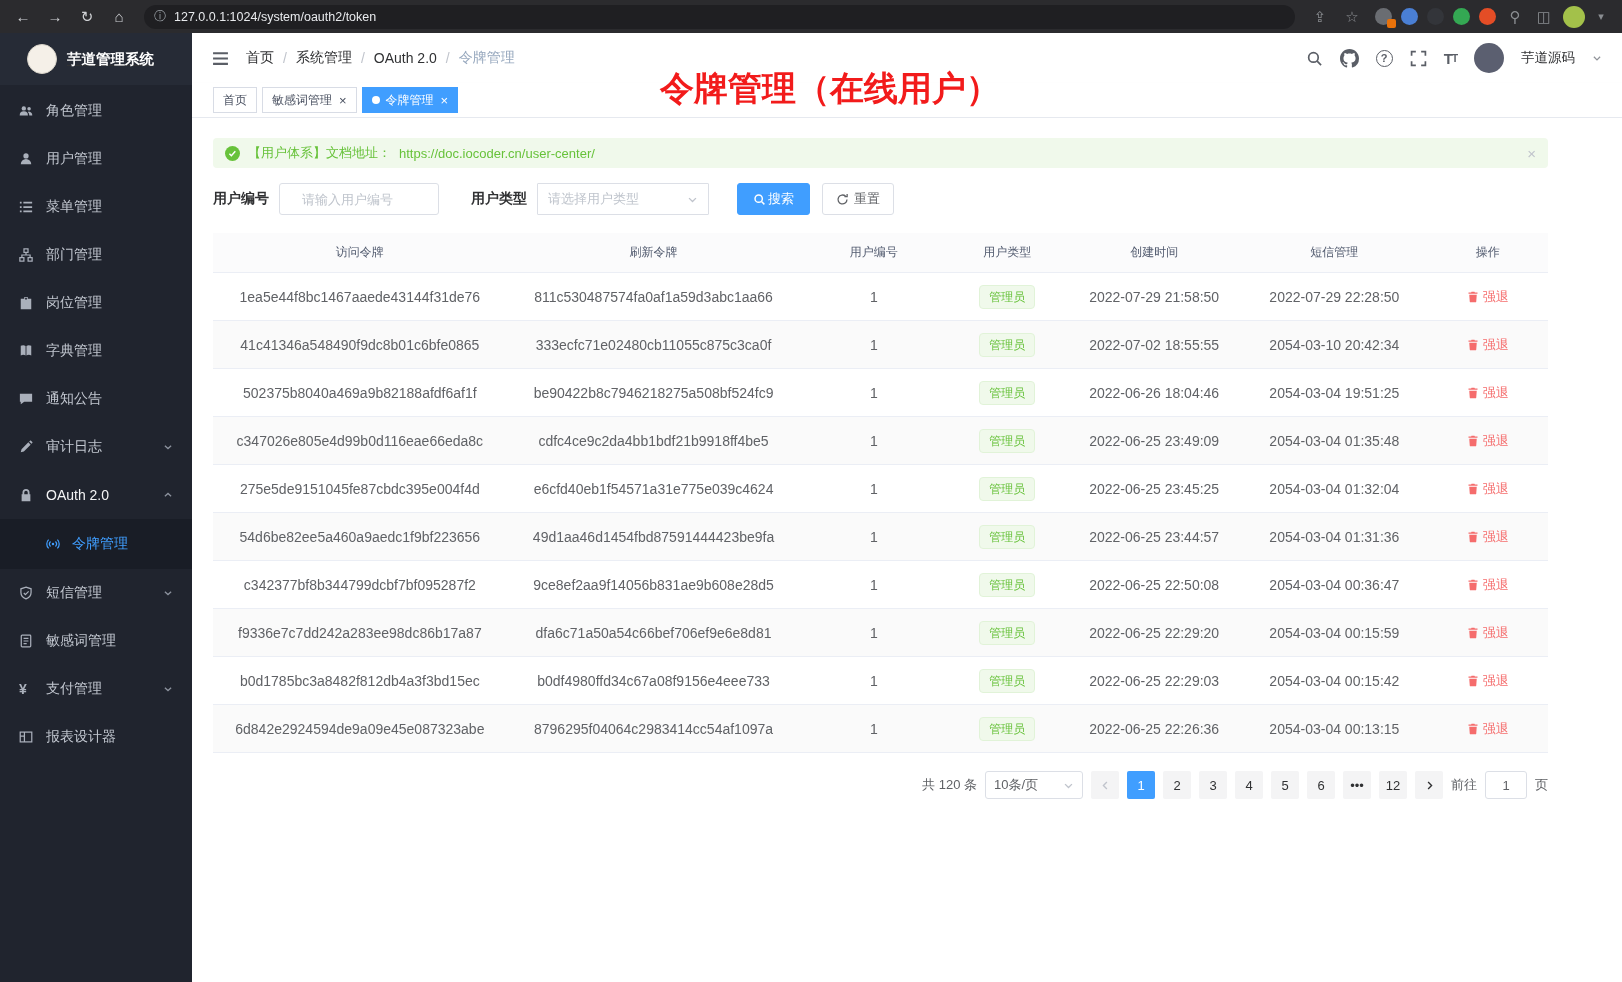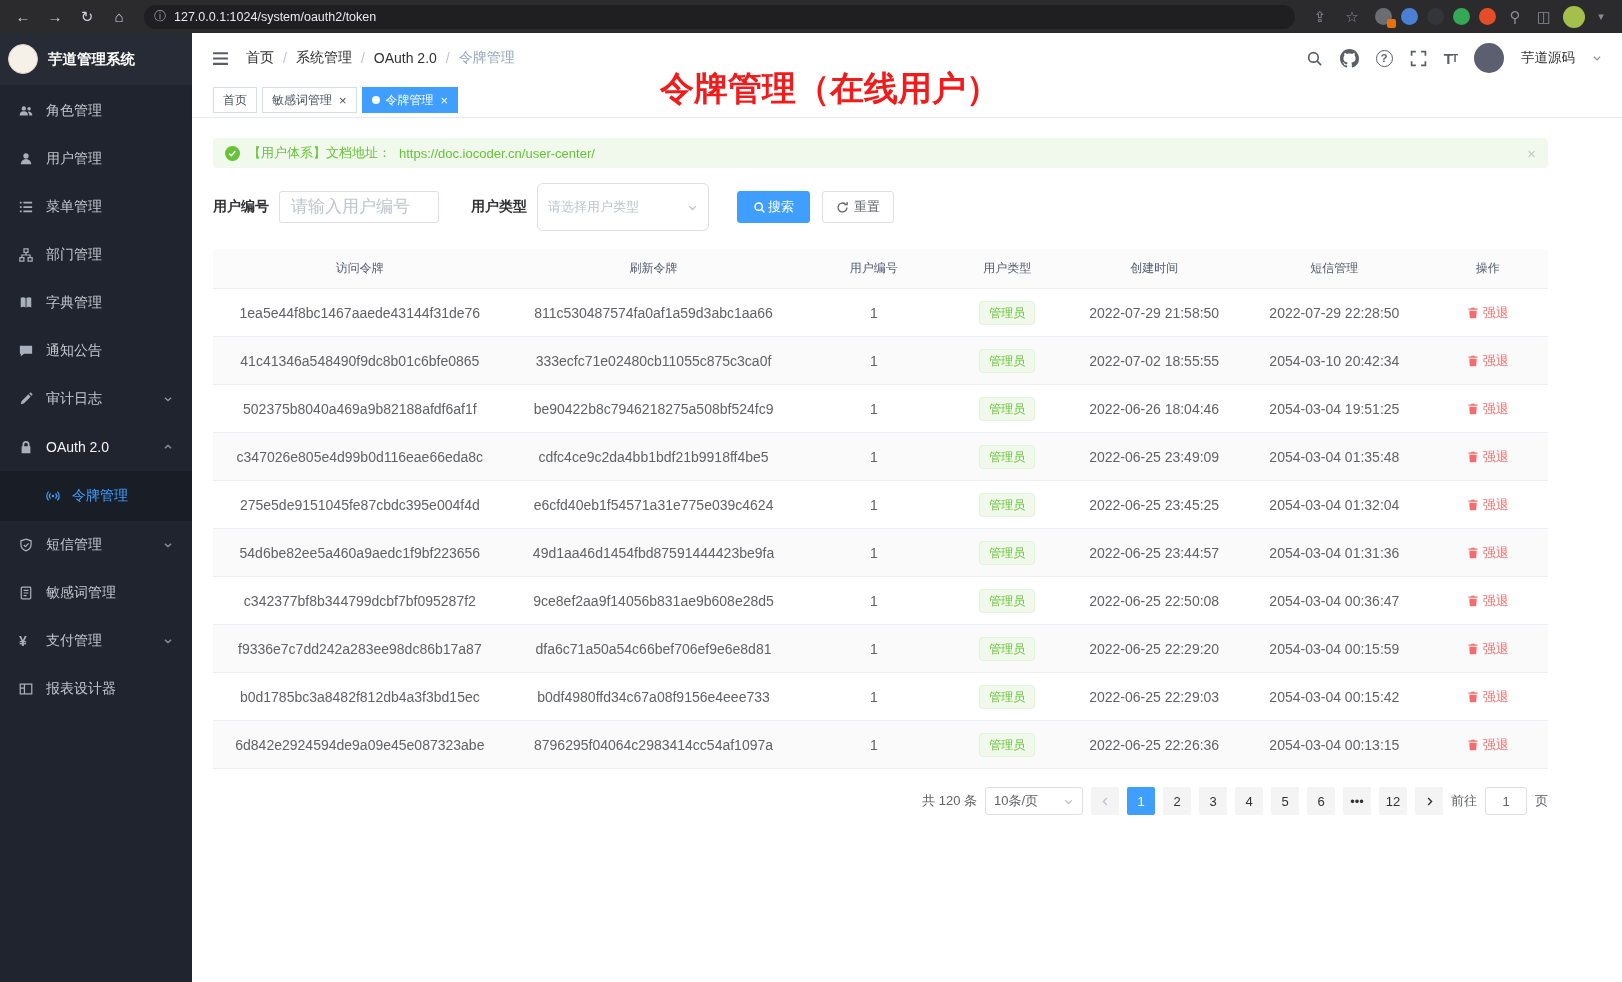--- a/index.html
+++ b/index.html
@@ -16,21 +16,21 @@
   .url-text { color:#e8eaed; font-size:12.5px; white-space:nowrap; overflow:hidden; }
   .info-glyph { color:#9aa0a6; font-size:12px; }
   .ext-cluster { display:flex; align-items:center; gap:9px; margin:0 4px; }
   .ext-dot { width:17px; height:17px; border-radius:50%; flex:none; cursor:pointer; position:relative; }
   .ext-badge { position:absolute; right:-4px; bottom:-3px; width:9px; height:9px; background:#e8710a; border-radius:2px; }
   .profile-dot { width:22px; height:22px; border-radius:50%; background:#a3c14a; flex:none; cursor:pointer; }
 
   
   .app { display:flex; height:949px; }
   .sidebar { width:192px; background:#20242e; display:flex; flex-direction:column; flex:none; }
-  .logo { height:52px; background:#262b36; display:flex; align-items:center; gap:10px; padding:0 8px; flex:none;text-decoration:underline; }
+  .logo { height:52px; background:#262b36; display:flex; align-items:center; gap:10px; padding:0 27px; flex:none;text-decoration:underline; }
   .logo-avatar { width:30px; height:30px; border-radius:50%; background:#f5f0e8; border:1px solid #d8d3c8; flex:none; }
   .logo-title { color:#fff; font-size:14.5px; font-weight:bold; white-space:nowrap; }
   .menu { flex:1; overflow:hidden; padding-top:2px; }
   .menu-item { height:48px; display:flex; align-items:center; padding:0 19px; color:#c2c7d0; cursor:pointer; }
   .menu-item .mi-icon { width:16px; margin-right:11px; display:inline-flex; color:#aab0bb; }
   .menu-item.parent-active { color:#f4f4f5; }
   .mi-label { font-size:14px; white-space:nowrap; }
   .mi-arrow { margin-left:auto; display:inline-flex; color:#8d939e; }
   .submenu { background:#191d26; }
   .submenu-item { height:50px; display:flex; align-items:center; padding:0 19px 0 46px; color:#c2c7d0; cursor:pointer; }
@@ -76,25 +76,25 @@
 
   .banner { height:30px; margin-top:20px; background:#f0f9eb; border-radius:4px; display:flex; align-items:center;
     padding:0 12px; gap:8px; font-size:13px; color:#67c23a; position:relative; }
   .check-circle { width:15px; height:15px; border-radius:50%; background:#67c23a; color:#fff; display:flex;
     align-items:center; justify-content:center; flex:none; }
   .banner-link { color:#67c23a; text-decoration:none; cursor:pointer; }
   .banner-close { position:absolute; right:12px; color:#c0c4cc; font-size:15px; cursor:pointer; }
 
   .filters { display:flex; align-items:center; margin-top:15px; }
   .filter-label { font-weight:bold; font-size:14px; color:#303133; margin-right:10px; }
-  .text-input { width:160px; height:32px; border:1px solid #dcdfe6; border-radius:3px; padding:0 11px;
-    font-size:17px; color:#606266; outline:none; }
+  .text-input { width:160px; height:32px; border:1px solid #dcdfe6; border-radius:3px; padding:0 22px;
+    font-size:13px; color:#606266; outline:none; }
   .text-input::placeholder { color:#bfc4cc; }
   .group-gap { margin-left:32px; }
-  .select-box { width:172px; height:48px; border:1px solid #dcdfe6; border-radius:6px; background:#fff;
+  .select-box { width:172px; height:32px; border:1px solid #dcdfe6; border-radius:1px; background:#fff;
     display:flex; align-items:center; justify-content:space-between; padding:0 10px; cursor:pointer; }
   .select-placeholder { color:#bfc4cc; font-size:13px; }
   .btn-primary { height:32px; padding:0 15px; margin-left:28px; background:#409eff; border:1px solid #409eff;
     border-radius:3px; color:#fff; font-size:13px; display:inline-flex; align-items:center; gap:2px; cursor:pointer; }
   .btn-default { height:32px; padding:0 13px; margin-left:12px; background:#fff; border:1px solid #dcdfe6;
     border-radius:3px; color:#606266; font-size:13px; display:inline-flex; align-items:center; gap:5px; cursor:pointer; }
 
   
   .table { margin-top:18px; width:100%; }
   .thead, .tr { display:grid; grid-template-columns:22% 22% 11% 9% 13% 14% 9%; align-items:center; }
@@ -191,20 +191,28 @@
               <rect x="1" y="11" width="4.6" height="4"></rect>
               <rect x="10.4" y="11" width="4.6" height="4"></rect>
               <path d="M8 5v3M3.3 11V8h9.4v3"></path>
             </svg>
           </span>
           <span class="mi-label">部门管理</span>
         </div>
         <div class="menu-item">
           <span class="mi-icon">
             <svg width="14" height="14" viewBox="0 0 16 16" fill="currentColor">
+              <path d="M6 1h4v2h4v12H2V3h4zM7 2v2h2V2z"></path>
+            </svg>
+          </span>
+          <span class="mi-label">岗位管理</span>
+        </div>
+        <div class="menu-item">
+          <span class="mi-icon">
+            <svg width="14" height="14" viewBox="0 0 16 16" fill="currentColor">
               <path d="M2 2c2-.8 4-.8 5.5.2v11C6 12.2 4 12.2 2 13zM14 2c-2-.8-4-.8-5.5.2v11c1.5-1 3.5-1 5.5-.2z"></path>
             </svg>
           </span>
           <span class="mi-label">字典管理</span>
         </div>
         <div class="menu-item">
           <span class="mi-icon">
             <svg width="14" height="14" viewBox="0 0 16 16" fill="currentColor">
               <path d="M1 2h14v9H6l-4 3v-3H1z"></path>
             </svg>

